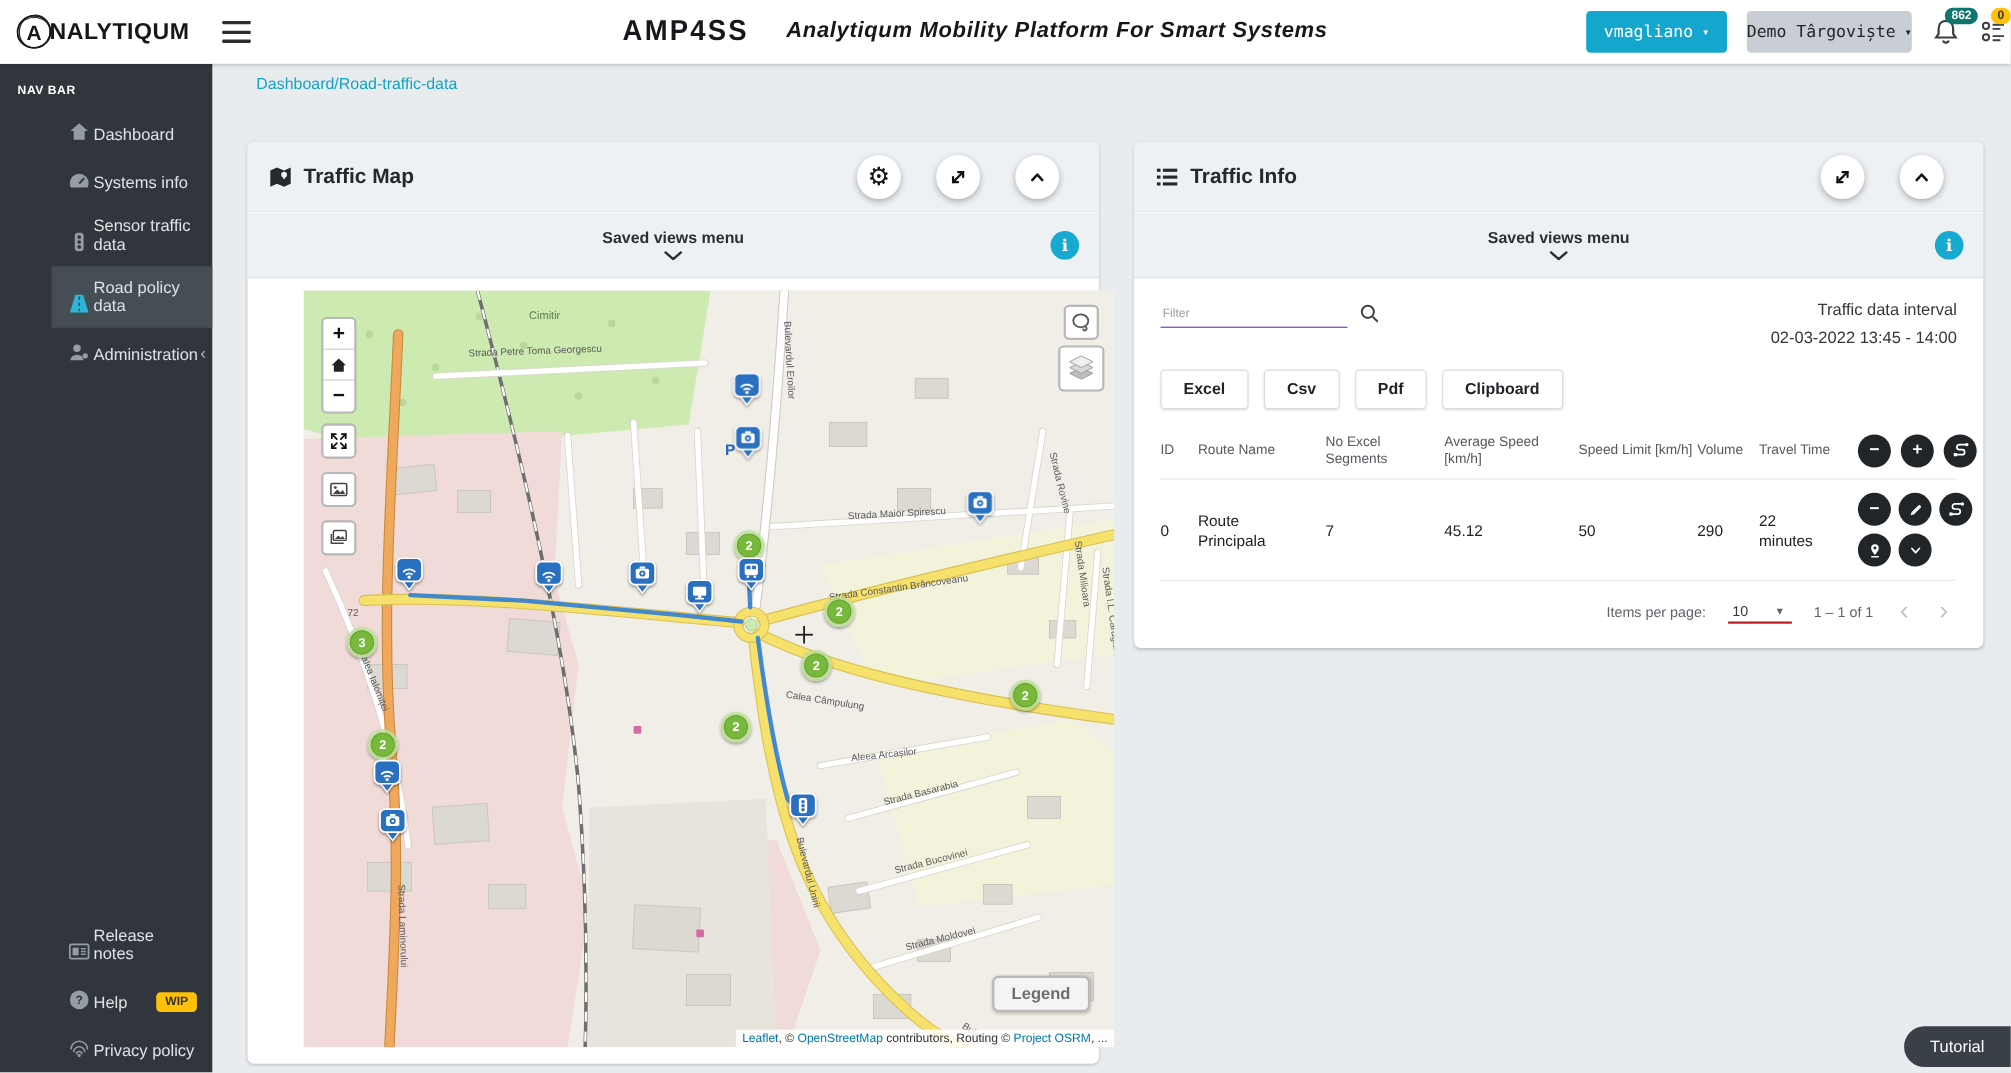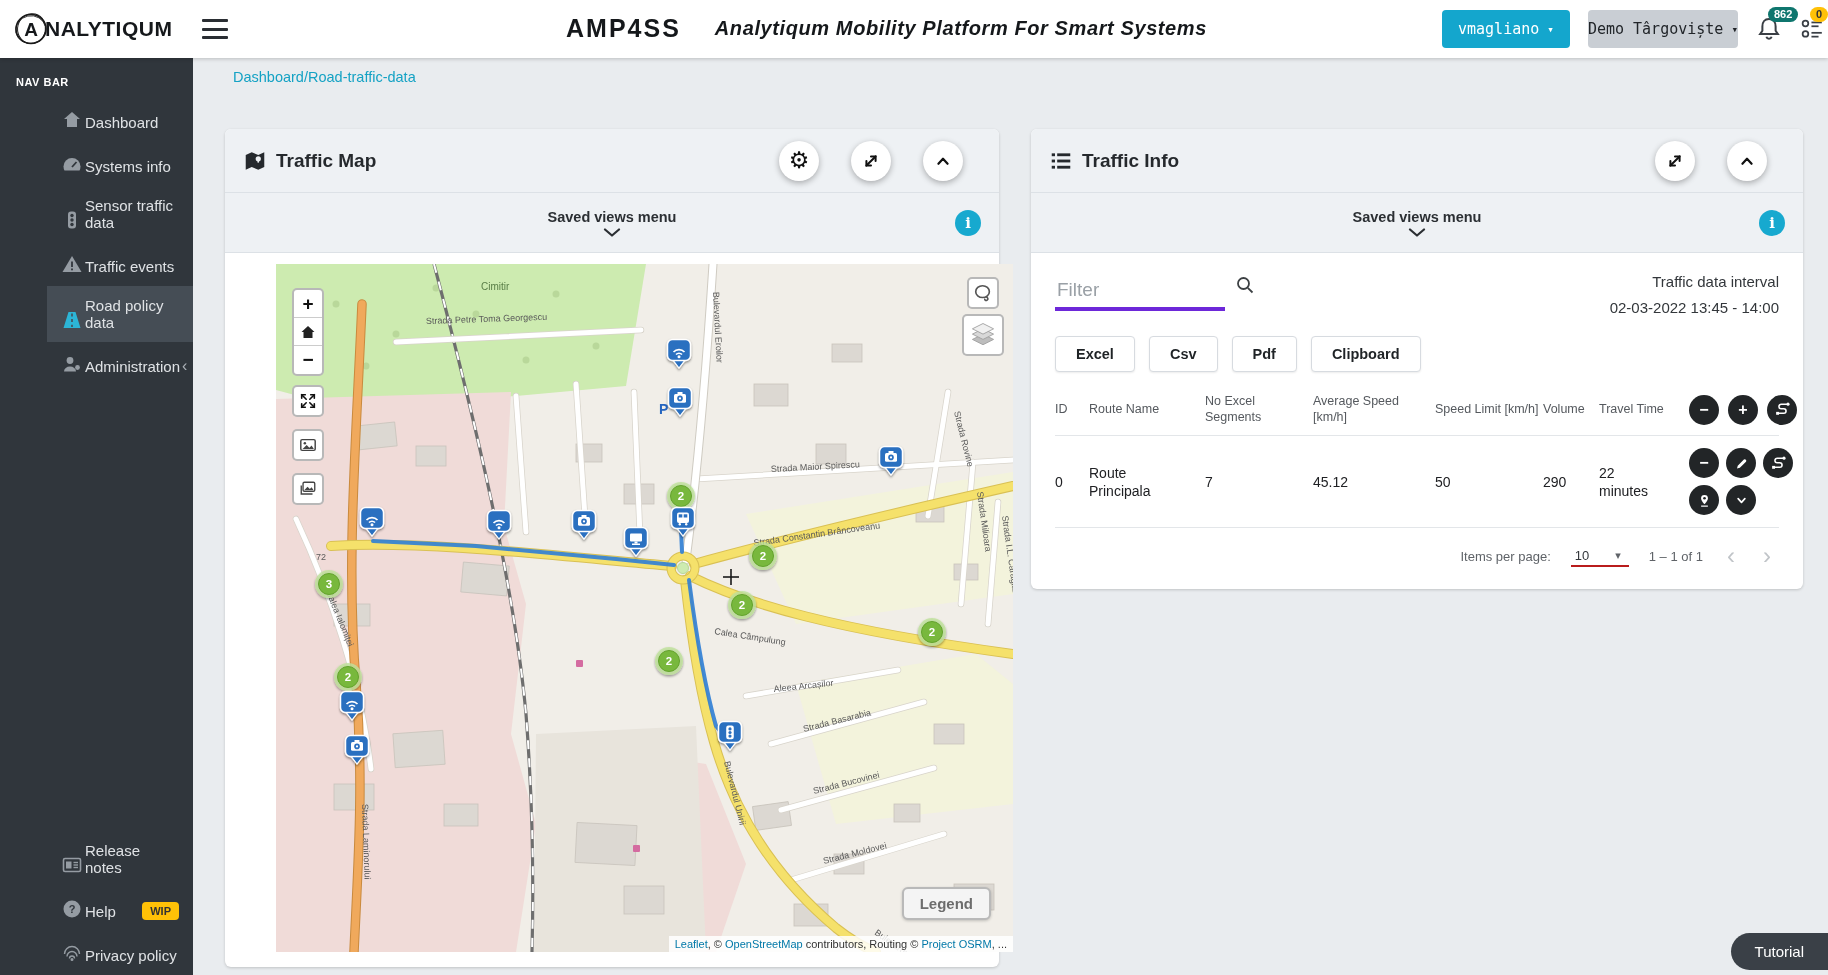--- a/index.html
+++ b/index.html
@@ -76,21 +76,21 @@
     color:#6d6d6d; font-size:15px; font-weight:bold; padding:6px 16px; cursor:pointer; box-shadow:0 1px 3px rgba(0,0,0,.2); z-index:5; }
   .attribution { position:absolute; right:0; bottom:0; background:rgba(255,255,255,.85); font-size:11px; color:#333;
     padding:2px 6px; z-index:5; white-space:nowrap; }
   .attribution .link { color:#0078a8; cursor:pointer; }
 
   
   .info-card { left:1031px; top:129px; width:772px; height:460px; }
   .info-body { padding:20px 24px 10px 24px; }
   .filter-row { display:flex; justify-content:space-between; align-items:flex-start; }
   .filter-field { position:relative; width:200px; }
-  .filter-field input { width:170px; border:none; border-bottom:4px solid #6d28d9; font-size:19px; padding:6px 2px;
+  .filter-field input { width:170px; border:none; border-bottom:1px solid #6d28d9; font-size:11px; padding:6px 2px;
     outline:none; background:transparent; color:#212529; font-family:"Liberation Sans",sans-serif; }
   .filter-field input::placeholder { color:#9aa0a6; }
   .filter-search { position:absolute; right:0; top:2px; cursor:pointer; }
   .interval { text-align:right; font-size:15px; color:#33373b; }
   .interval .iv-label { margin-bottom:9px; }
   .export-row { display:flex; gap:14px; margin-top:20px; }
   .export-btn { background:#fff; border:1px solid #d7dbe0; border-radius:4px; padding:9px 20px; font-size:14.5px;
     font-weight:bold; color:#1f2326; cursor:pointer; box-shadow:0 1px 2px rgba(0,0,0,.08); font-family:"Liberation Sans",sans-serif; }
   .t-grid { display:grid; grid-template-columns:30px 112px 104px 118px 104px 52px 86px 1fr; column-gap:4px; align-items:center; }
   .t-head { margin-top:16px; padding:6px 0 10px 0; color:#55595e; font-size:12.5px; line-height:1.25; }
@@ -185,30 +185,20 @@
   <div class="nav-item">
     <span class="nico">
         <svg width="22" height="22" viewBox="0 0 22 22">
           <rect x="7" y="2.5" width="8" height="17" rx="3" fill="currentColor"></rect>
           <circle cx="11" cy="6.5" r="1.7" fill="#30363c"></circle>
           <circle cx="11" cy="11" r="1.7" fill="#30363c"></circle>
           <circle cx="11" cy="15.5" r="1.7" fill="#30363c"></circle>
         </svg>
       </span>
     <span>Sensor traffic data</span>
-  </div>
-  <div class="nav-item">
-    <span class="nico">
-        <svg width="22" height="22" viewBox="0 0 22 22">
-          <path d="M11 3 L20.5 19 H1.5 Z" fill="currentColor"></path>
-          <rect x="10.1" y="8.5" width="1.8" height="5.5" fill="#30363c"></rect>
-          <rect x="10.1" y="15.5" width="1.8" height="1.8" fill="#30363c"></rect>
-        </svg>
-      </span>
-    <span>Traffic events</span>
   </div>
   <div class="nav-item active">
     <span class="nico">
         <svg width="22" height="22" viewBox="0 0 22 22">
           <path d="M7.5 3 H14.5 L19.5 19 H2.5 Z" fill="currentColor"></path>
           <line x1="11" y1="4.5" x2="11" y2="18" stroke="#454d55" stroke-width="1.6" stroke-dasharray="3 2.6"></line>
         </svg>
       </span>
     <span>Road policy data</span>
   </div>

